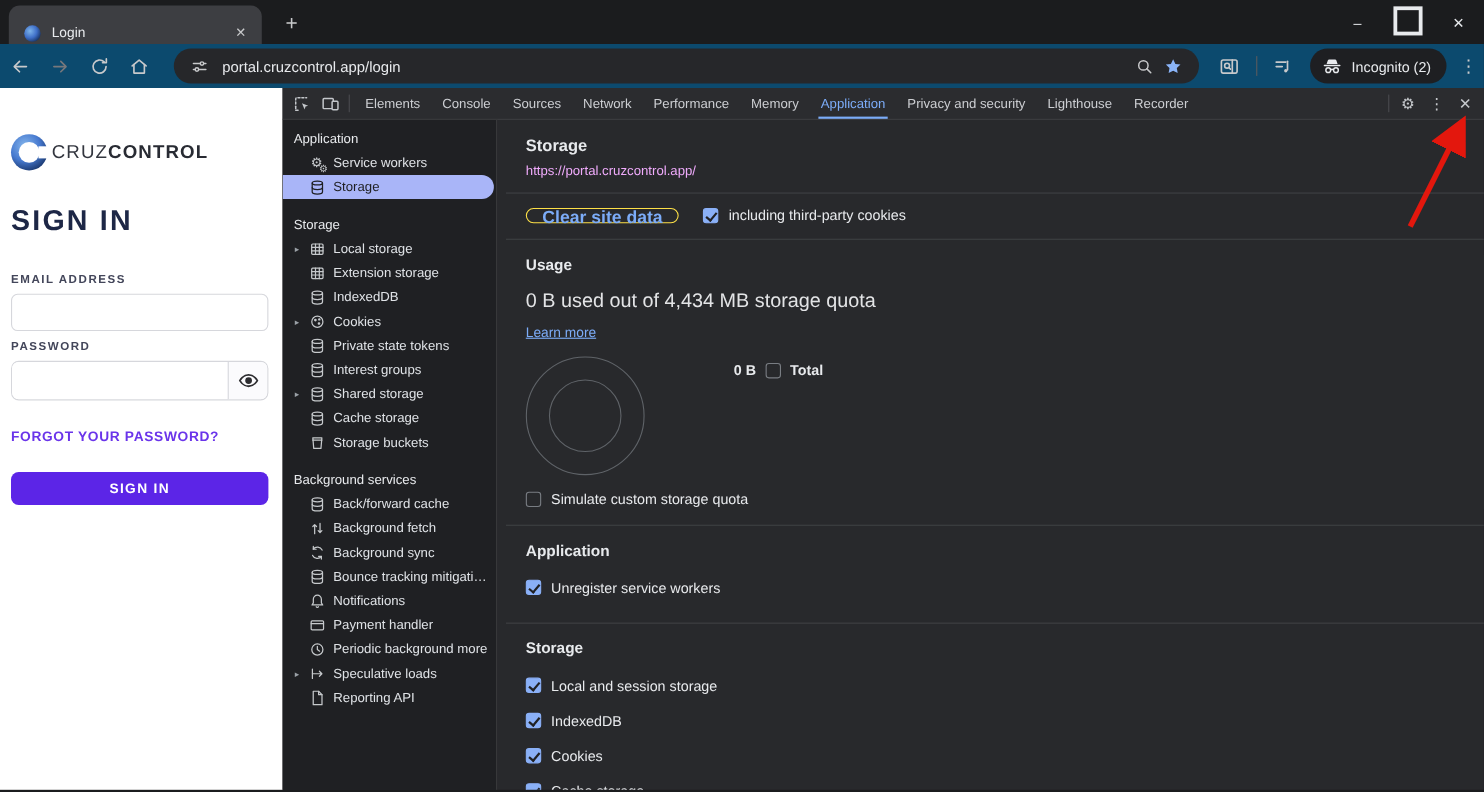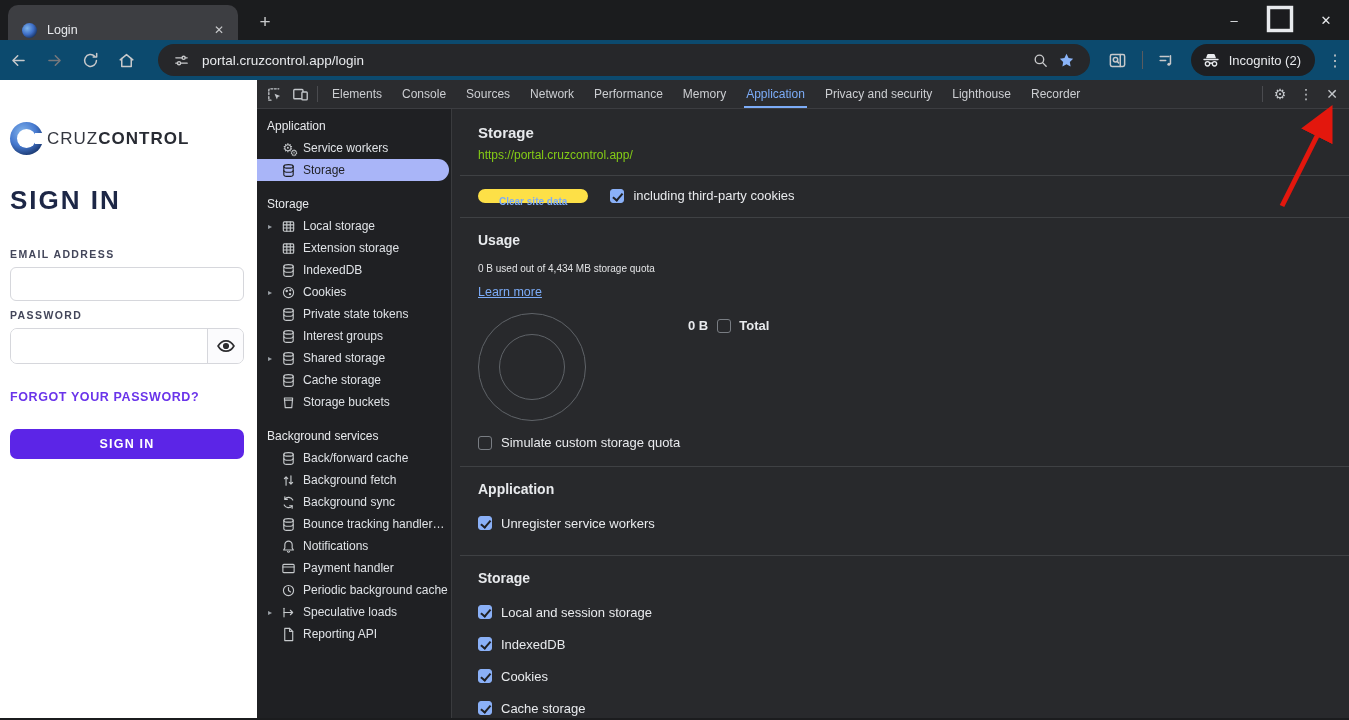--- a/index.html
+++ b/index.html
@@ -85,40 +85,40 @@
   .tree-ic svg { width:15px; height:15px; }
   .tree-ic .g1 { font-size:12px; line-height:1; }
   .tree-ic .g2 { position:absolute; font-size:9px; right:-2px; bottom:-2px; line-height:1; }
   .tree-row.selected { background:#a9b5f8; border-radius:0 13px 13px 0; width:192px; color:#1e1f22; }
   .tree-row.selected .tree-ic { color:#1e1f22; }
 
   .dt-main { flex:1; min-width:0; overflow:hidden; }
   .panel-pad { padding-left:26px; padding-right:20px; }
   .panel-header { padding-top:15px; padding-bottom:13px; }
   .panel-title { font-size:15px; font-weight:700; color:#e8eaed; }
-  .panel-origin { margin-top:7px; font-size:12px; color:#84cc16; }
+  .panel-origin { margin-top:7px; font-size:12px; color:#f0abfc; }
   .dt-hr { border:none; border-top:1px solid #3f4144; margin-left:8px; }
   .clear-row { display:flex; align-items:center; padding-top:12px; padding-bottom:14px; }
-  .clear-btn { height:14px; padding:0 14px; border:7px solid #fde047; border-radius:13px; background:transparent;
-               color:#7cacf8; font-size:10px; font-weight:600; font-family:inherit; }
+  .clear-btn { height:14px; padding:0 14px; border:1px solid #fde047; border-radius:13px; background:transparent;
+               color:#7cacf8; font-size:16px; font-weight:600; font-family:inherit; }
   .cb { width:14px; height:14px; border:1.5px solid #8b9096; border-radius:3px; display:inline-block; position:relative; flex:0 0 auto; }
   .cb.checked { background:#8ab0f7; border-color:#8ab0f7; }
   .cb.checked::after { content:''; position:absolute; left:4px; top:1px; width:3.5px; height:7.5px;
                        border:solid #202124; border-width:0 2px 2px 0; transform:rotate(40deg); }
   .clear-row .cb { margin-left:22px; }
   .cb-label { margin-left:9px; font-size:13px; color:#e8eaed; }
 
   .sect { padding-top:14px; padding-bottom:16px; }
   .sect-h { font-size:14px; font-weight:700; color:#e8eaed; }
-  .usage-summary { margin-top:15px; font-size:10px; color:#e3e4e6; }
+  .usage-summary { margin-top:15px; font-size:18px; color:#e3e4e6; }
   .learn-more { display:inline-block; margin-top:11px; font-size:12.5px; color:#7cacf8; text-decoration:underline; }
   .chart-row { display:flex; align-items:flex-start; margin-top:13px; }
   .donut { width:108px; height:108px; border:1px solid #5f6368; border-radius:50%; position:relative; }
   .donut::after { content:''; position:absolute; inset:20px; border:1px solid #5f6368; border-radius:50%; }
-  .legend { display:flex; align-items:center; margin-left:102px; margin-top:5px; }
+  .legend { display:flex; align-items:center; margin-left:81px; margin-top:5px; }
   .legend-val { font-size:13px; font-weight:700; color:#e8eaed; margin-right:9px; }
   .legend .cb { border-color:#797d83; }
   .legend-label { margin-left:8px; font-size:13px; font-weight:700; color:#e8eaed; }
   .sim-row { display:flex; align-items:center; margin-top:14px; }
   .sim-row .cb { border-color:#797d83; }
   .check-row { display:flex; align-items:center; height:32px; }
   .check-row.first { margin-top:10px; }
 
   
   .arrow-overlay { position:fixed; left:0; top:0; width:1349px; height:720px; pointer-events:none; z-index:99; }
@@ -445,21 +445,21 @@
             </div>
           <div class="tree-row">
             <span class="tw"></span>
               <span class="tree-ic">
                 <svg viewBox="0 0 16 16" fill="none" stroke="currentColor" stroke-width="1.2" stroke-linecap="round" stroke-linejoin="round">
                   <ellipse cx="8" cy="3.6" rx="5" ry="1.9"></ellipse>
                   <path d="M3 3.6v8.8c0 1 2.2 1.9 5 1.9s5-.9 5-1.9V3.6"></path>
                   <path d="M3 8c0 1 2.2 1.9 5 1.9S13 9 13 8"></path>
                 </svg>
               </span>
-            <span>Bounce tracking handler…</span>
+            <span>Bounce tracking mitigati…</span>
             </div>
           <div class="tree-row">
             <span class="tw"></span>
               <span class="tree-ic">
                 <svg viewBox="0 0 16 16" fill="none" stroke="currentColor" stroke-width="1.2" stroke-linecap="round" stroke-linejoin="round">
                   <path d="M8 2.2a3.9 3.9 0 0 0-3.9 3.9v3.5L2.8 11.7h10.4L11.9 9.6V6.1A3.9 3.9 0 0 0 8 2.2z"></path>
                   <path d="M6.9 13.4a1.2 1.2 0 0 0 2.2 0"></path>
                 </svg>
               </span>
             <span>Notifications</span>
@@ -475,21 +475,21 @@
             <span>Payment handler</span>
             </div>
           <div class="tree-row">
             <span class="tw"></span>
               <span class="tree-ic">
                 <svg viewBox="0 0 16 16" fill="none" stroke="currentColor" stroke-width="1.2" stroke-linecap="round" stroke-linejoin="round">
                   <circle cx="8" cy="8" r="5.4"></circle>
                   <path d="M8 4.9V8l2.2 1.6"></path>
                 </svg>
               </span>
-            <span>Periodic background cache</span>
+            <span>Periodic background more</span>
             </div>
           <div class="tree-row">
             <span class="tw caret"></span>
               <span class="tree-ic">
                 <svg viewBox="0 0 16 16" fill="none" stroke="currentColor" stroke-width="1.2" stroke-linecap="round" stroke-linejoin="round">
                   <path d="M3.2 3.4v9.2"></path>
                   <path d="M3.2 8h9.2m0 0L10 5.6M12.4 8 10 10.4"></path>
                 </svg>
               </span>
             <span>Speculative loads</span>

